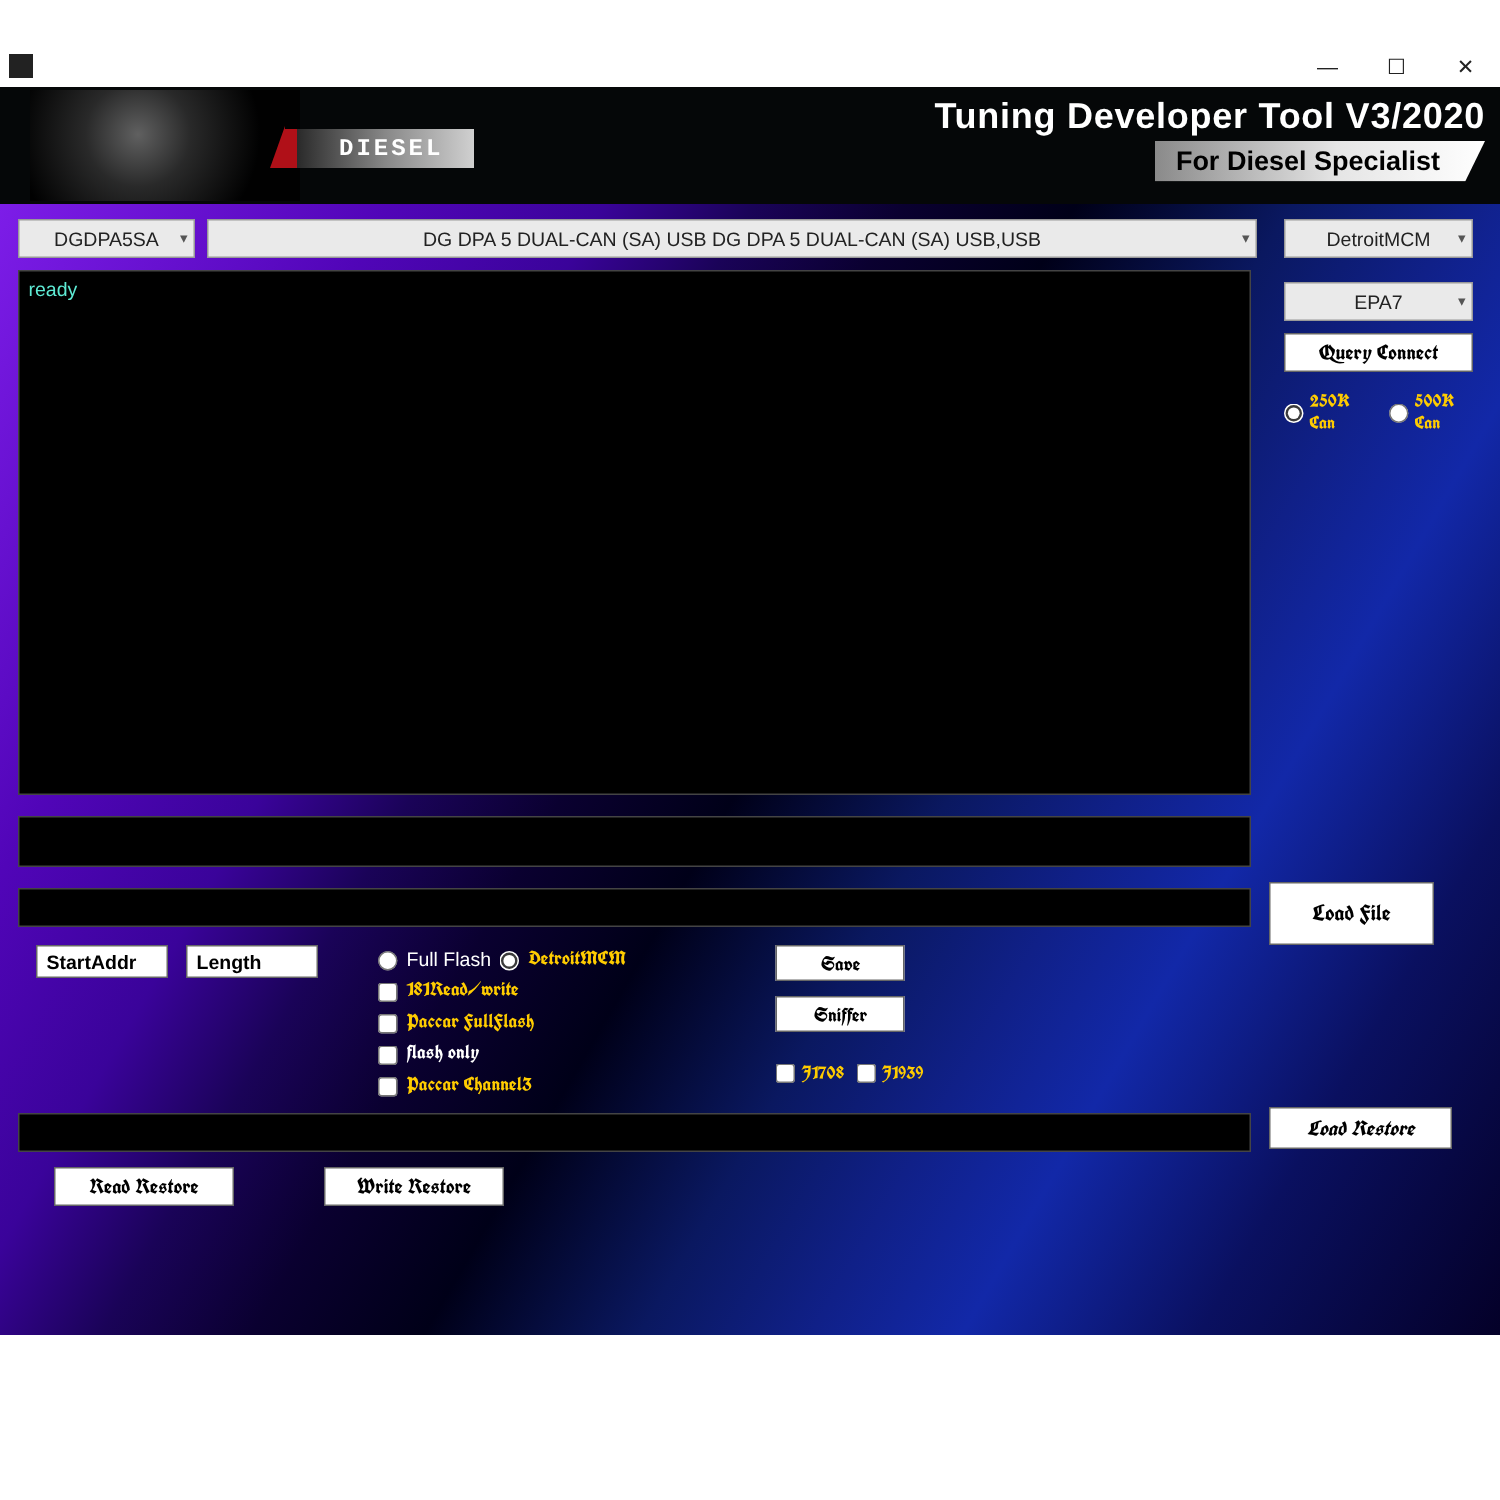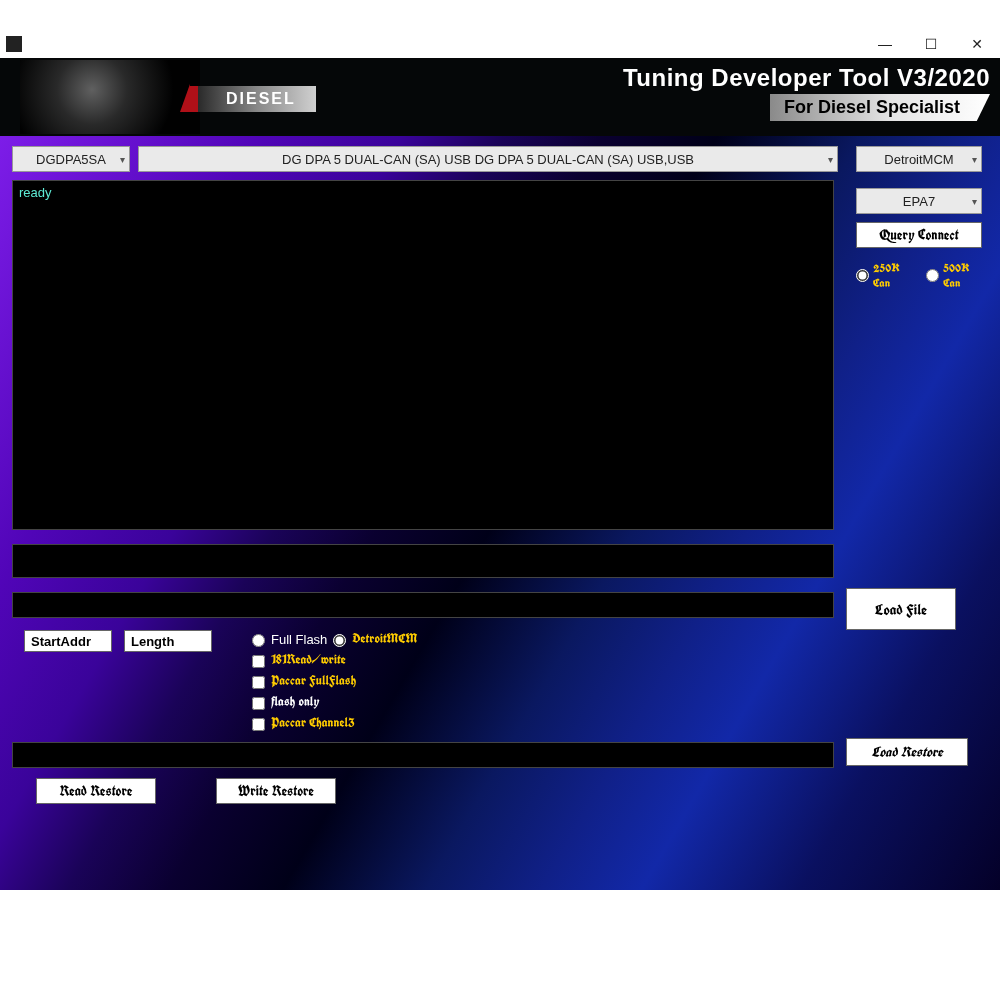--- a/index.html
+++ b/index.html
@@ -48,20 +48,21 @@
   }
   .banner-diesel {
     position:absolute; left:190px; top:28px;
     background: linear-gradient(90deg, #2a2a2a 0%, #888 50%, #d0d0d0 100%);
     color: #fff;
     font-weight: bold;
     font-size: 16px;
     padding: 4px 20px 4px 28px;
     letter-spacing: 2px;
     border-left: 8px solid #b01018;
+    font-family: Liberation Mono, monospace;
   }
   .banner-diesel::before{
     content:""; position:absolute; left:-18px; top:-2px;
     border-left: 10px solid transparent;
     border-bottom: 28px solid #b01018;
   }
   .banner-title {
     position:absolute; right:10px; top:6px;
     color:#fff; text-align:right;
   }
@@ -281,20 +282,34 @@
         </label>
         <label class="check-line check-line-alt">
           <input type="checkbox" style="">
             <span>flash only</span>
         </label>
         <label class="check-line">
           <input type="checkbox" style="">
             <span>Paccar Channel3</span>
         </label>
       </div>
+      <div class="col4">
+        <div class="btn btn-sm">Save</div>
+        <div class="btn btn-sm">Sniffer</div>
+        <div class="proto-row">
+          <label>
+              <input type="checkbox" style="">
+              <span>J1708</span>
+            </label>
+          <label>
+              <input type="checkbox" style="">
+              <span>J1939</span>
+            </label>
+        </div>
+      </div>
     </div>
 
     <div class="bar3"></div>
     <div class="loadrestore-btn">Load Restore</div>
 
     <div class="restore-btns">
       <div class="btn btn-restore">Read Restore</div>
       <div class="btn btn-restore">Write Restore</div>
     </div>
   </div>

